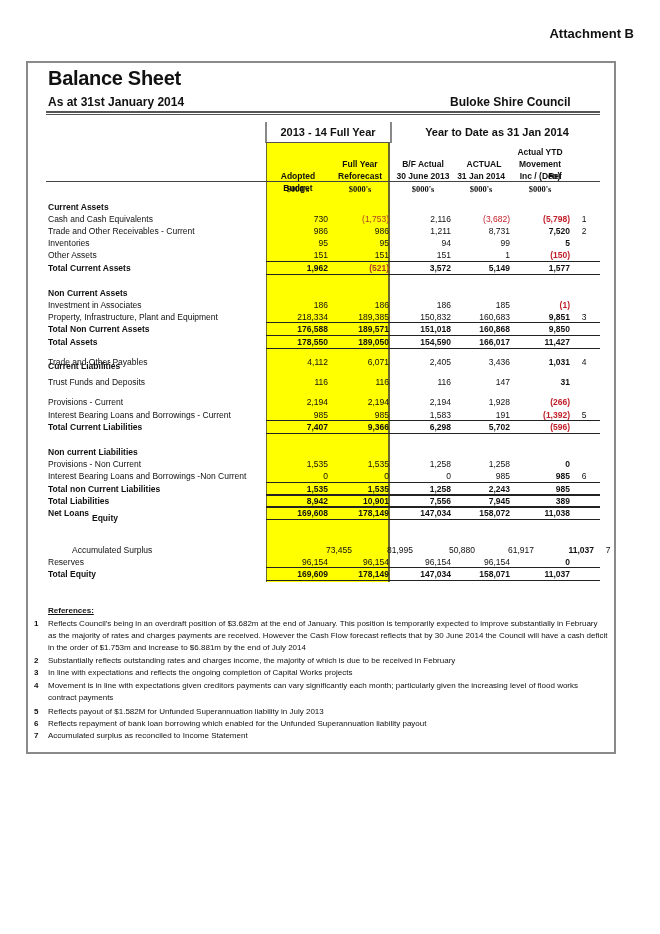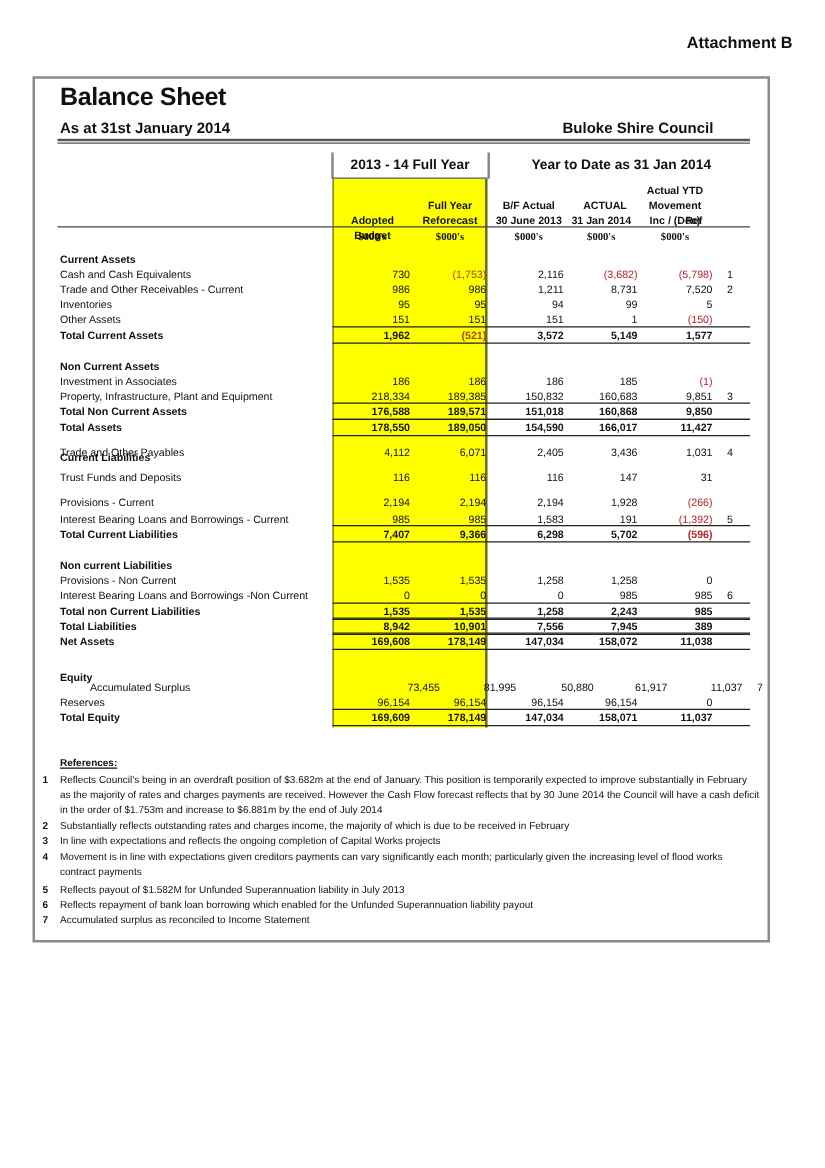--- a/index.html
+++ b/index.html
@@ -28,21 +28,21 @@
   .unit { position:absolute; top:184px; font-size:8.5px; font-weight:bold; text-align:center;font-family:Liberation Serif, serif; }
   .unitrule { position:absolute; left:46px; top:181px; width:220px; height:1px; background:#444; }
 
   .row { position:absolute; left:48px; width:552px; height:12px; font-size:8.5px; line-height:12px; }
   .row .lbl { position:absolute; left:0; white-space:nowrap; }
   .row .c { position:absolute; text-align:right; white-space:nowrap; }
   .c1 { left:218px; width:62px; }
   .c2 { left:280px; width:61px; }
   .c3 { left:347px; width:56px; }
   .c4 { left:403px; width:59px; }
-  .c5 { left:462px; width:60px; }
+  .c5 { left:462px; width:60px;font-weight:bold; }
   .c6 { left:528px; width:16px; text-align:center !important; }
   .row.bold { font-weight:bold; }
   .row.heading .lbl { font-weight:bold; }
   .neg { color:#c0202a; }
   .yneg { color:#b04020; }
   .tline { position:absolute; left:266px; width:334px; height:1px; background:#222; }
 
   .refs { position:absolute; left:48px; top:606px; font-size:8px; font-weight:bold; text-decoration:underline; }
   .ref { position:absolute; left:34px; width:575px; font-size:8px; line-height:12px; }
   .ref .num { position:absolute; left:0; font-weight:bold; }
@@ -278,31 +278,31 @@
       <span class="c c1">8,942</span>
       <span class="c c2">10,901</span>
       <span class="c c3">7,556</span>
       <span class="c c4">7,945</span>
       <span class="c c5">389</span>
       <span class="c c6"></span>
     </div>
     <div class="tline" style="top:494px;"></div>
     <div class="tline" style="top:507px;"></div>
     <div class="row bold" style="top:507px;">
-      <span class="lbl">Net Assets</span>
+      <span class="lbl">Net Loans</span>
       <span class="c c1">169,608</span>
       <span class="c c2">178,149</span>
       <span class="c c3">147,034</span>
       <span class="c c4">158,072</span>
       <span class="c c5">11,038</span>
       <span class="c c6"></span>
     </div>
     <div class="tline" style="top:506px;"></div>
     <div class="tline" style="top:519px;"></div>
-    <div class="row heading" style="top:536px;">
+    <div class="row heading" style="top:512px;margin-left:44px;">
       <span class="lbl">Equity</span>
     </div>
     <div class="row" style="top:544px;margin-left:24px;">
       <span class="lbl">Accumulated Surplus</span>
       <span class="c c1">73,455</span>
       <span class="c c2">81,995</span>
       <span class="c c3">50,880</span>
       <span class="c c4">61,917</span>
       <span class="c c5">11,037</span>
       <span class="c c6">7</span>

